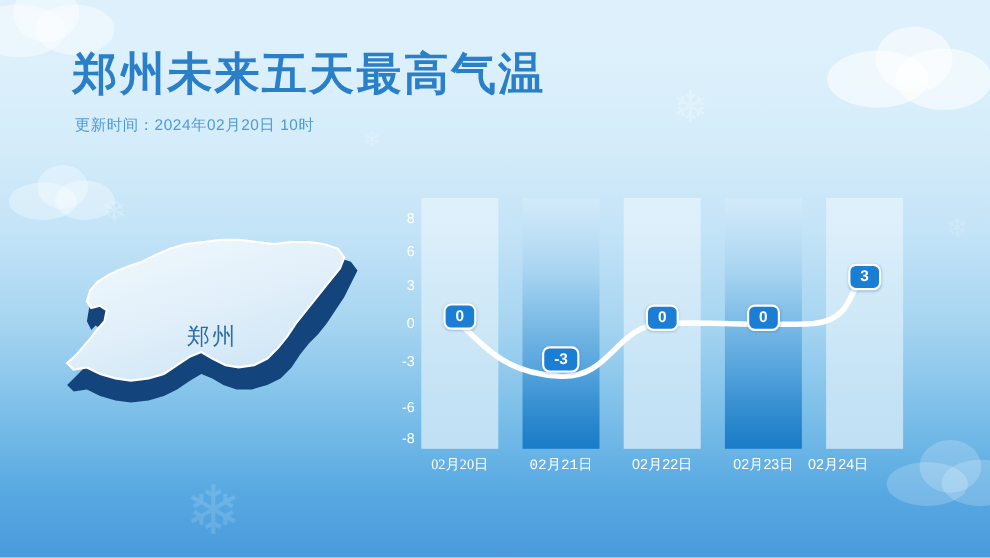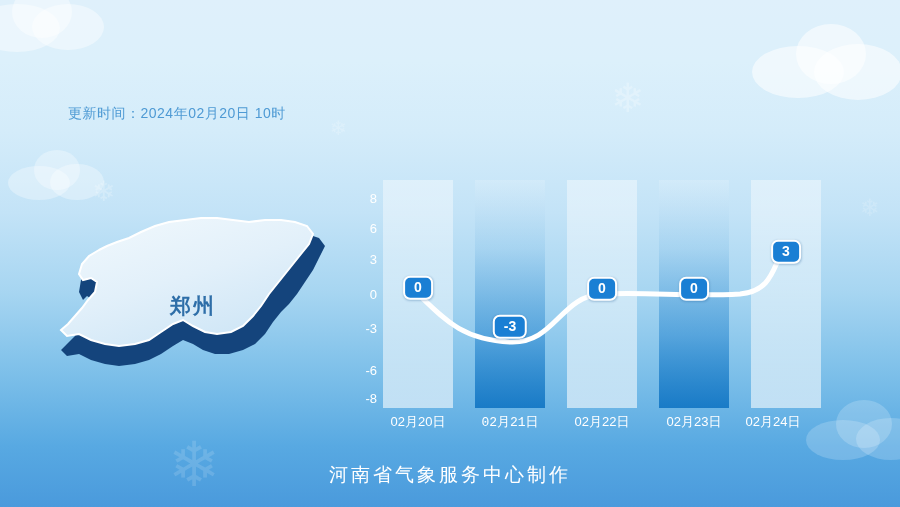--- a/index.html
+++ b/index.html
@@ -69,21 +69,21 @@
     left: 55px;
     top: 212px;
     width: 290px;
     height: 185px;
   }
   #map-label {
     position: absolute;
     left: 170px;
     top: 292px;
     font-size: 21px;
-    font-weight: bold;
+    font-weight: normal;
     color: #2e6ea8;
     letter-spacing: 2px;
   }
 
   
   #chart {
     position: absolute;
     left: 355px;
     top: 170px;
     width: 490px;
@@ -194,20 +194,21 @@
     <div class="cloud b" style="left:30px; top:2px;  width:56px; height:48px; opacity:.45;"></div>
     <div class="cloud b" style="left:50px; top:20px; width:70px; height:42px; opacity:.45;"></div>
   </div>
 
   <div class="snow" style="left:611px; top:78px; font-size:40px; opacity:.55;">❄</div>
   <div class="snow" style="left:92px;  top:178px; font-size:28px; opacity:.5;">❄</div>
   <div class="snow" style="left:168px; top:434px; font-size:62px; opacity:.30;">❄</div>
   <div class="snow" style="left:330px; top:118px; font-size:20px; opacity:.45;">❄</div>
   <div class="snow" style="left:860px; top:196px; font-size:24px; opacity:.35;">❄</div>
 
+  <div id="title">郑州未来五天最高气温</div>
   <div id="subtitle">更新时间：2024年02月20日 10时</div>
 
   <div id="map-wrap">
     <svg width="290" height="185" viewBox="0 0 290 185">
       <defs>
         <linearGradient id="mapGrad" x1="0" y1="0" x2="0.6" y2="1">
           <stop offset="0%" stop-color="#f2f9fd"></stop>
           <stop offset="55%" stop-color="#e2f0fa"></stop>
           <stop offset="100%" stop-color="#cfe6f6"></stop>
         </linearGradient>
@@ -247,33 +248,32 @@
       <span class="ytick" style="top:200px;">-6</span>
       <span class="ytick" style="top:228px;">-8</span>
     </div>
 
     <div class="col light" style="left:28px;"></div>
     <div class="col dark" style="left:120px;"></div>
     <div class="col light" style="left:212px;"></div>
     <div class="col dark" style="left:304px;"></div>
     <div class="col light" style="left:396px;"></div>
 
-    <div class="xlabel" style="left:28px;">02月20日</div>
+    <div class="xlabel" style="left:28px;font-family:Liberation Serif, serif;">02月20日</div>
     <div class="xlabel" style="left:120px;font-family:Liberation Mono, monospace;">02月21日</div>
     <div class="xlabel" style="left:212px;">02月22日</div>
     <div class="xlabel" style="left:304px;text-align:center;">02月23日</div>
-    <div class="xlabel" style="left:383px;">02月24日</div>
+    <div class="xlabel" style="left:372px;">02月24日</div>
 
     <svg id="curve" viewBox="0 0 490 250">
       <path fill="none" stroke="#ffffff" stroke-width="5" stroke-linecap="round" stroke-linejoin="round" d="M 63,124 C 90,150 108,170 155,172 C 200,174 205,126 247,124
                C 300,122 330,127 385,124 C 420,121 418,92 431,76"></path>
     </svg>
 
     <div class="badge" style="left:63px;  top:118px;">0</div>
     <div class="badge" style="left:155px; top:157px;">-3</div>
     <div class="badge" style="left:247px; top:119px;">0</div>
     <div class="badge" style="left:339px; top:119px;">0</div>
     <div class="badge" style="left:431px; top:82px;">3</div>
   </div>
 
-  <div id="footer">河南省气象服务中心制作</div>
 
 </div>
 
 </body></html>

